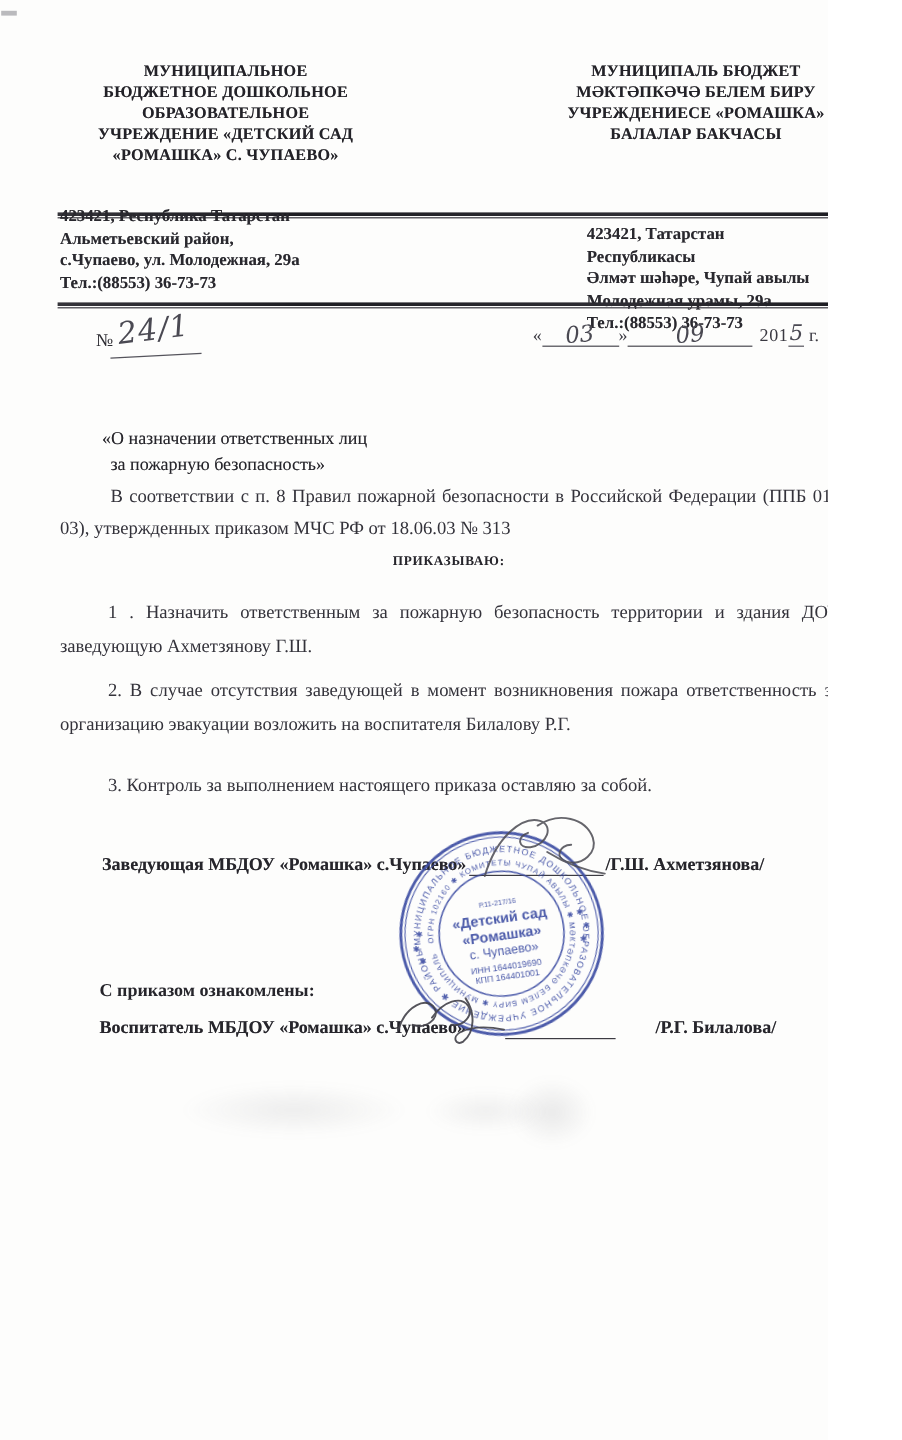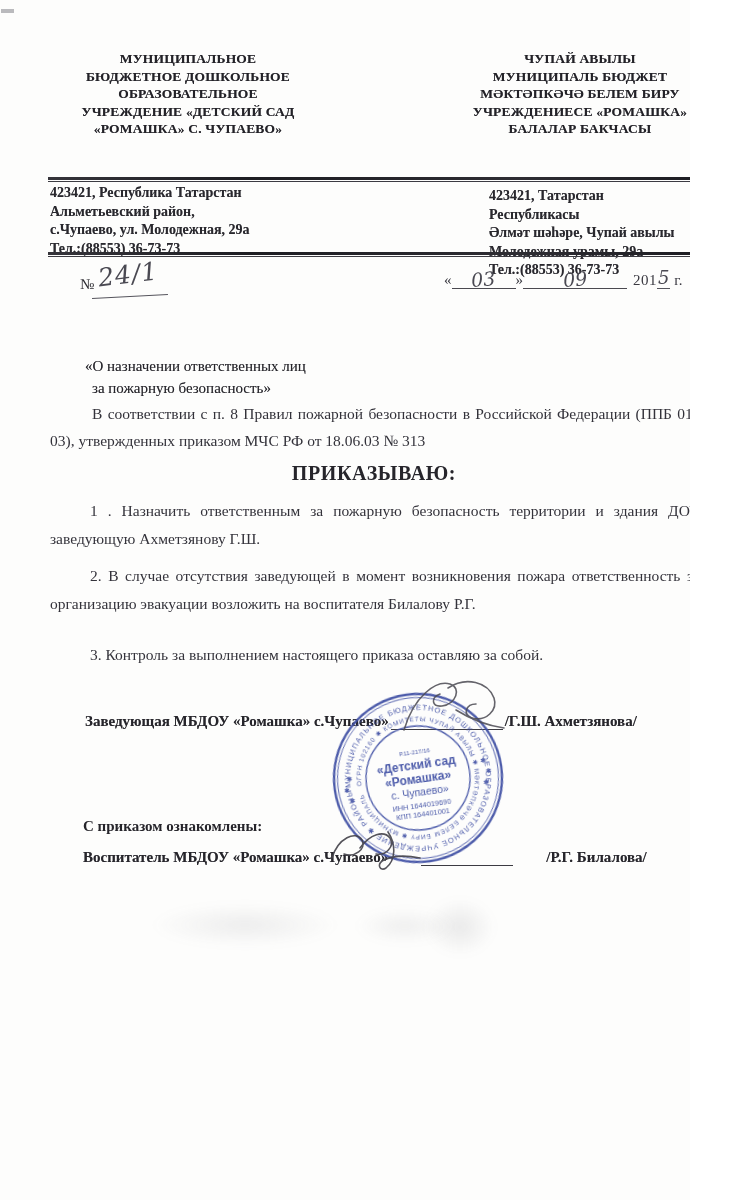--- a/index.html
+++ b/index.html
@@ -16,21 +16,21 @@
   .org div { white-space:nowrap; }
   
   .rule { position:absolute; left:48px; width:676px; height:5px; }
   .rule::before{ content:""; position:absolute; left:0; right:0; top:0; height:2.5px;
                  background:linear-gradient(90deg,#35343a,#1d1d22 30%,#2e2d33 70%,#1a1a1f); }
   .rule::after { content:""; position:absolute; left:0; right:0; bottom:0; height:1.2px; background:#3c3b42; }
   .rule1{ top:177px; } .rule2{ top:252px; }
   
   .addr { position:absolute; font-weight:700; font-size:14px; line-height:18.5px;
           color:#29282e; text-shadow:0 0 .4px rgba(20,20,25,.4); }
-  .addr-ru { left:50px;  top:184px; }
+  .addr-ru { left:50px;  top:172px; }
   .addr-tat{ left:489px; top:187px; }
   
   .no-label { position:absolute; left:80px; top:276px; font-size:15px; }
   .hand { font-family:"DejaVu Serif", serif; font-style:italic; color:#4a4952; }
   .no-value { position:absolute; left:98px; top:260px; font-size:25px;
               transform:rotate(-7deg); letter-spacing:1px; }
   .no-underline { position:absolute; left:92px; top:296px; width:76px;
                   border-bottom:1.4px solid #55545c; transform:rotate(-3deg); }
   .date-row { position:absolute; left:444px; top:266px; font-size:15px;
               display:flex; align-items:flex-end; color:#3a3941; }
@@ -40,21 +40,21 @@
   .date-hand { font-size:19px; position:relative; top:2px; transform:rotate(-5deg); display:inline-block; }
   .yr { margin-left:6px; letter-spacing:.5px; }
   .yr-hand { font-size:18px; border-bottom:1px solid #55545c; padding:0 1px; }
   
   .title { position:absolute; left:85px; top:355px; font-weight:400; font-size:15px;
            line-height:22px; color:#26252b; text-shadow:0 0 .4px rgba(20,20,25,.4); }
   .title .l2 { padding-left:7px; }
   .intro { position:absolute; left:50px; top:400px; width:648px; font-size:15.5px;
            line-height:27px; text-align:justify; text-indent:42px; color:#33323a; margin:0; }
   .order { position:absolute; left:50px; top:462px; width:648px; text-align:center;
-           font-weight:700; font-size:20px; letter-spacing:.6px; color:#26252b; }
+           font-weight:700; font-size:11px; letter-spacing:.6px; color:#26252b; }
   .items { position:absolute; left:50px; top:497px; width:650px; font-size:15.5px;
            line-height:27.5px; color:#34333b; text-align:justify; }
   .items p { margin:0 0 10px; text-indent:40px; }
   .items p:last-child { margin-top:24px; }
   
   .sig-row { position:absolute; display:flex; align-items:flex-end; font-weight:700;
              font-size:15px; color:#26252b; text-shadow:0 0 .4px rgba(20,20,25,.4); }
   .sig-head { left:85px; top:713px; }
   .sig-teacher { left:83px; top:849px;gap:31px; }
   .sig-line { display:inline-block; border-bottom:1.5px solid #3c3b42; height:15px; }
@@ -88,21 +88,20 @@
   <div class="corner-mark"></div>
 
   <div class="org org-ru">
     <div>МУНИЦИПАЛЬНОЕ</div>
     <div>БЮДЖЕТНОЕ ДОШКОЛЬНОЕ</div>
     <div>ОБРАЗОВАТЕЛЬНОЕ</div>
     <div>УЧРЕЖДЕНИЕ «ДЕТСКИЙ САД</div>
     <div>«РОМАШКА»  С. ЧУПАЕВО»</div>
   </div>
   <div class="org org-tat">
-    <div>ЧУПАЙ АВЫЛЫ</div>
     <div>МУНИЦИПАЛЬ БЮДЖЕТ</div>
     <div>МӘКТӘПКӘЧӘ БЕЛЕМ БИРУ</div>
     <div>УЧРЕЖДЕНИЕСЕ «РОМАШКА»</div>
     <div>БАЛАЛАР БАКЧАСЫ</div>
   </div>
 
   <div class="rule rule1"></div>
 
   <div class="addr addr-ru">
     <div>423421, Республика Татарстан</div>

